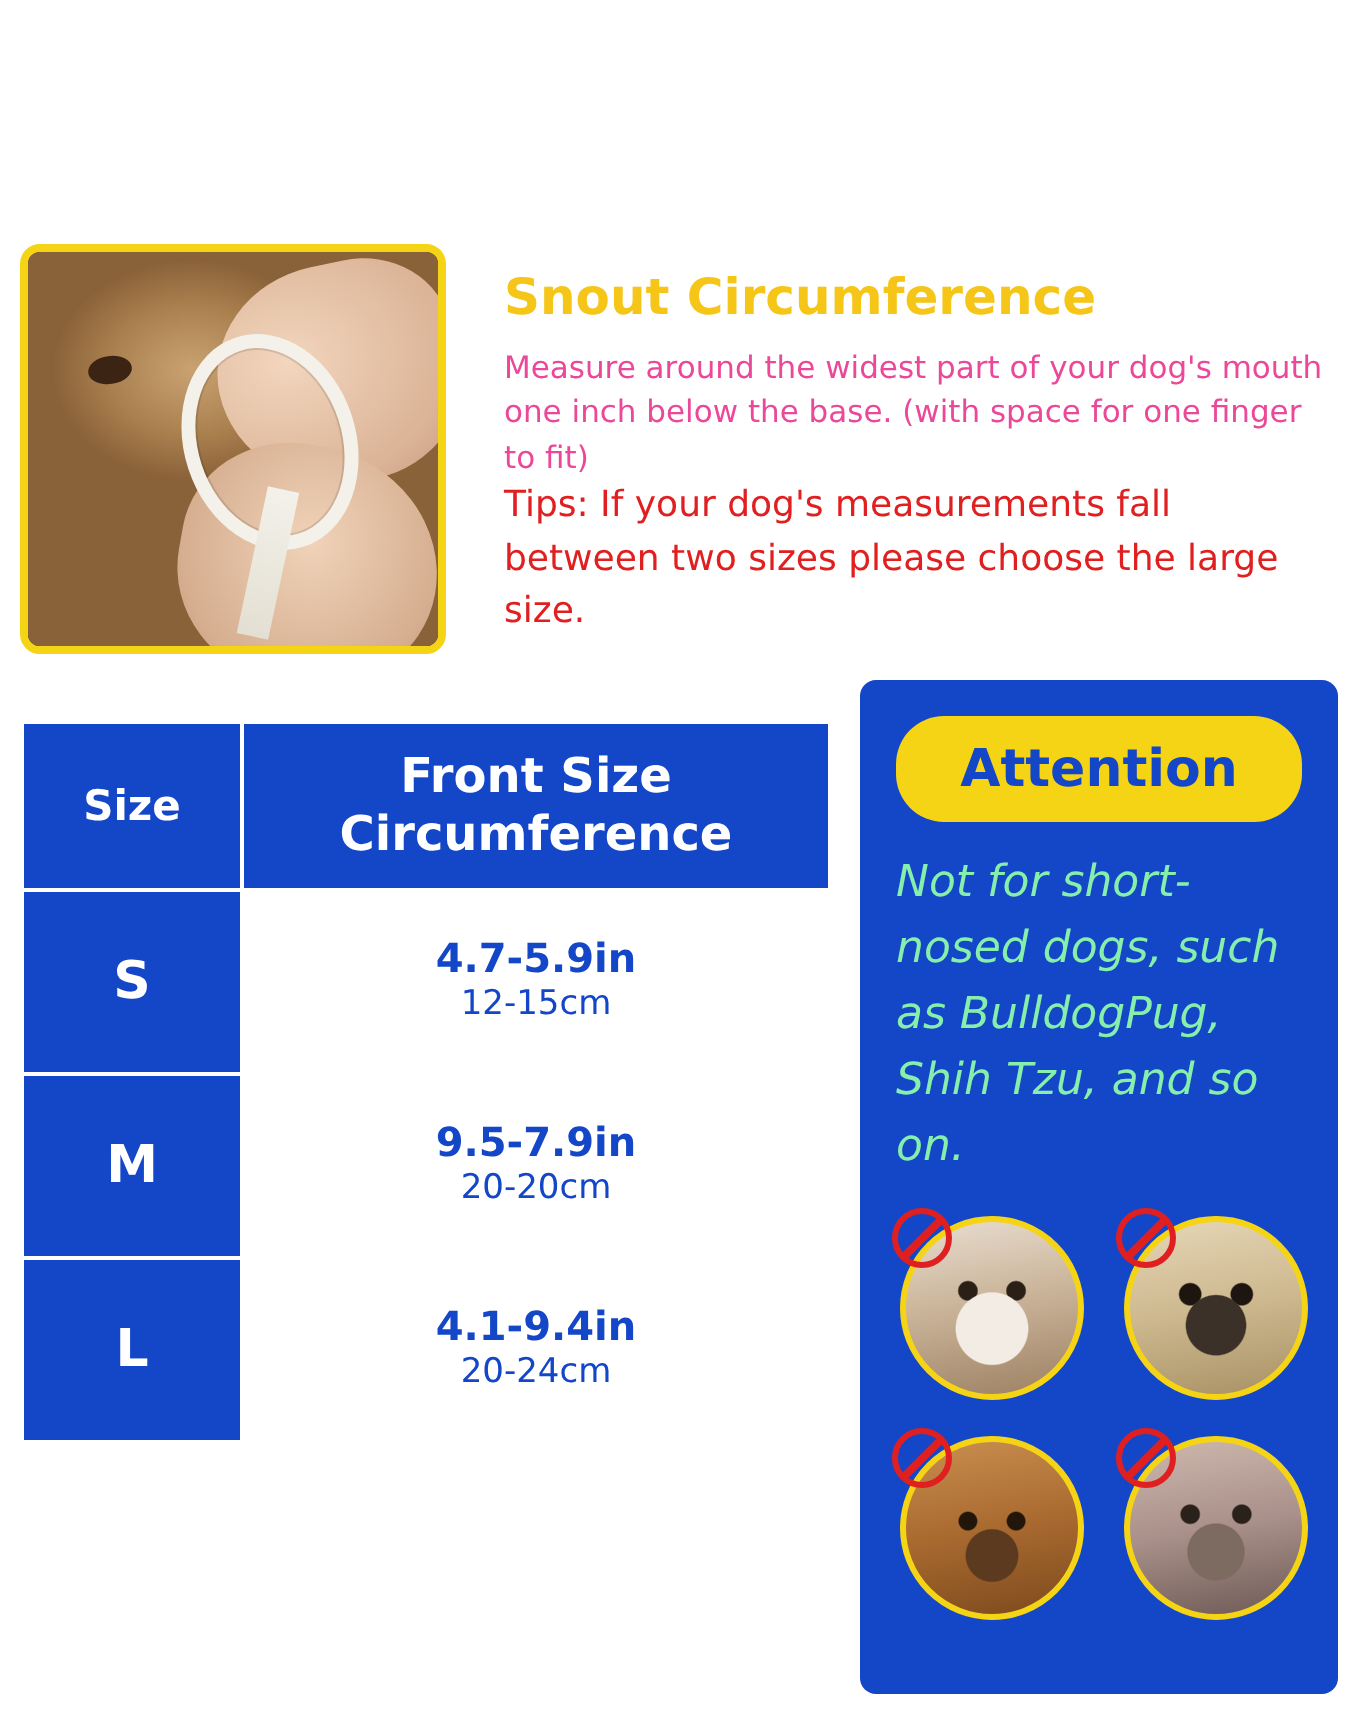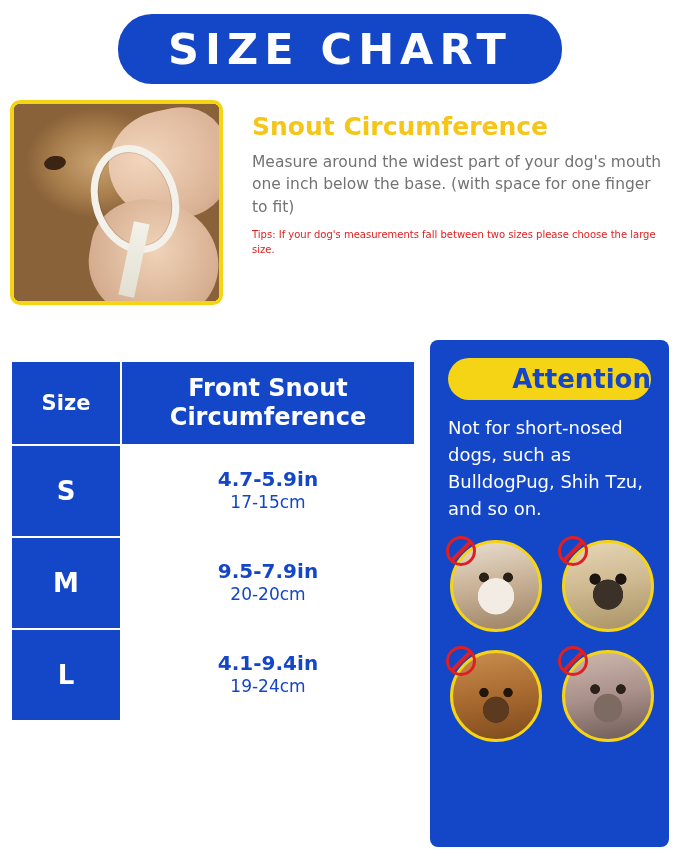--- a/index.html
+++ b/index.html
@@ -42,21 +42,21 @@
     font-weight: bold;
     letter-spacing: 6px;
     font-family: "DejaVu Sans", sans-serif;
     line-height: 1;
   }
 
   
   .snout-section {
     position: absolute;
     left: 10px;
-    top: 100px;
+    top: 122px;
     width: 659px;
     height: 205px;
   }
   .snout-photo {
     position: absolute;
     left: 0px;
     top: 0px;
     width: 213px;
     height: 205px;
     border: 4px solid #f5d416;
@@ -130,31 +130,31 @@
     width: 431px;
   }
   .snout-heading {
     color: #f5c518;
     font-size: 25px;
     font-weight: bold;
     margin: 12px 0 10px 14px;
     font-family: "DejaVu Sans", sans-serif;
   }
   .snout-desc {
-    color: #737373;
+    color: #ec4899;
     font-size: 15.5px;
     line-height: 1.45;
     margin: 0 0 0 14px;
     font-family: "DejaVu Sans", sans-serif;
   }
   .snout-tip {
     color: #e02020;
-    font-size: 10px;
+    font-size: 18px;
     line-height: 1.45;
-    margin: 10px 0 0 14px;
+    margin: 0 0 0 14px;
     font-family: "DejaVu Sans", sans-serif;
   }
 
   
   .size-table {
     position: absolute;
     left: 10px;
     top: 360px;
     width: 406px;
     border-collapse: collapse;
@@ -210,36 +210,37 @@
     width: 239px;
     height: 507px;
     background: #1446c8;
     border-radius: 8px;
     box-sizing: border-box;
     padding: 16px 14px;
   }
   .attention-badge {
     background: #f5d416;
     border-radius: 24px;
-    height: 42px;
+    height: 53px;
     display: flex;
     align-items: center;
-    justify-content: flex-end;
+    justify-content: center;
     margin: 2px 4px 14px 4px;
   }
   .attention-badge span {
     color: #1446c8;
     font-size: 26px;
     font-weight: bold;
   }
   .attention-text {
-    color: #ffffff;
-    font-size: 18px;
+    color: #86efac;
+    font-size: 22px;
     line-height: 1.5;
     margin: 0 2px 14px 4px;
+    font-style: italic;
   }
   .dog-grid {
     display: grid;
     grid-template-columns: 1fr 1fr;
     gap: 10px 12px;
     padding: 0 2px;
   }
   .dog-cell {
     position: relative;
     width: 100px;
@@ -305,23 +306,20 @@
     height: 3.5px;
     background: #e02020;
     transform: translate(-50%, -50%) rotate(-45deg);
   }
 </style>
 </head>
 <body>
 
 <div class="page">
 
-  <div class="title-wrap">
-    <div class="title-text">SIZE CHART</div>
-  </div>
 
   <div class="snout-section">
     <div class="snout-photo">
       <div class="photo-dog">
         <div class="photo-eye"></div>
         <div class="photo-hand-a"></div>
         <div class="photo-hand-b"></div>
         <div class="photo-tape"></div>
         <div class="photo-tape2"></div>
       </div>
@@ -330,41 +328,41 @@
       <div class="snout-heading">Snout Circumference</div>
       <div class="snout-desc">Measure around the widest part of your dog's mouth one inch below the base. (with space for one finger to fit)</div>
       <div class="snout-tip">Tips: If your dog's measurements fall between two sizes please choose the large size.</div>
     </div>
   </div>
 
   <table class="size-table">
     <tbody>
       <tr>
         <th class="hdr hdr-size">Size</th>
-        <th class="hdr hdr-mouth">Front Snout Circumference</th>
+        <th class="hdr hdr-mouth">Front Size Circumference</th>
       </tr>
       <tr>
         <td class="cell-size">S</td>
         <td class="cell-val">
           <div class="val-in">4.7-5.9in</div>
-          <div class="val-cm">17-15cm</div>
+          <div class="val-cm">12-15cm</div>
         </td>
       </tr>
       <tr>
         <td class="cell-size">M</td>
         <td class="cell-val">
           <div class="val-in">9.5-7.9in</div>
           <div class="val-cm">20-20cm</div>
         </td>
       </tr>
       <tr>
         <td class="cell-size">L</td>
         <td class="cell-val">
           <div class="val-in">4.1-9.4in</div>
-          <div class="val-cm">19-24cm</div>
+          <div class="val-cm">20-24cm</div>
         </td>
       </tr>
     </tbody>
   </table>
 
   <div class="attention">
     <div class="attention-badge">
       <span>Attention</span>
     </div>
     <div class="attention-text">Not for short-nosed dogs, such as BulldogPug, Shih Tzu, and so on.</div>

